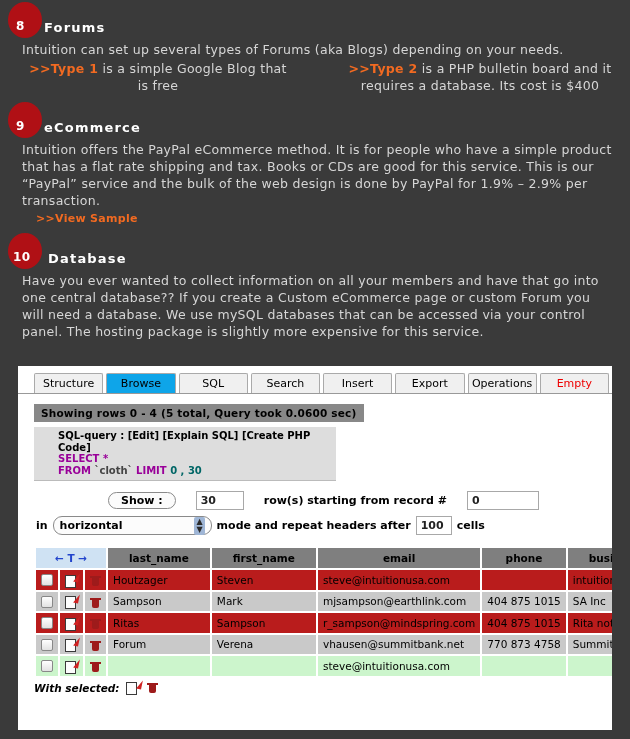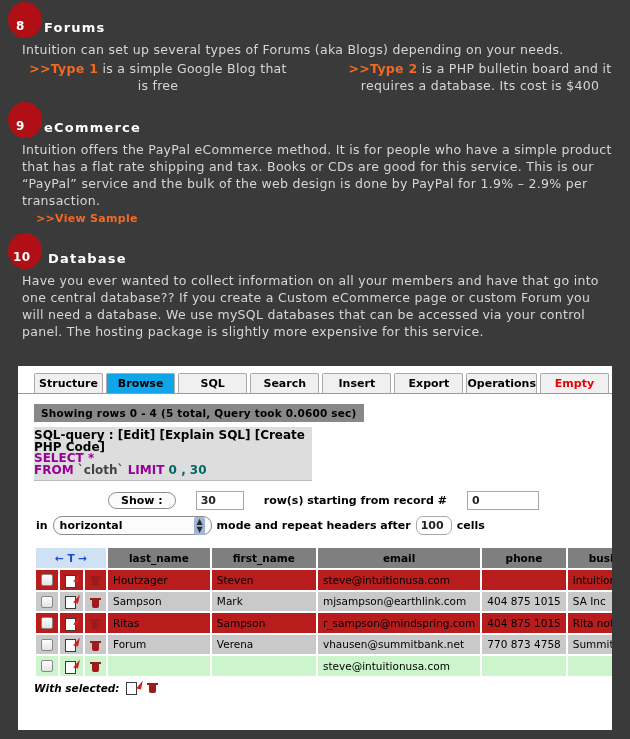--- a/index.html
+++ b/index.html
@@ -106,21 +106,21 @@
   }
   .tab {
     border: 1px solid #aaaaaa;
     border-bottom: none;
     background: #f0f0f0;
     padding: 3px 0 3px 0;
     width: 93px;
     text-align: center;
     font-size: 11px;
     color: #000;
-    font-weight: bold;
+    font-weight: normal;
     margin-right: 3px;
     border-radius: 2px 2px 0 0;
   }
   .tab.active {
     background: #0ea5e9;
   }
   .tab.danger {
     color: #ee0000;
   }
   .pma-body {
@@ -132,23 +132,23 @@
     color: #000;
     font-size: 10.5px;
     font-weight: bold;
     padding: 3px 7px;
     letter-spacing: 0.2px;
   }
   .sql-box {
     margin-top: 5px;
     background: #dddddd;
     border-bottom: 1px solid #bbb;
-    padding: 3px 6px 4px 0;
+    padding: 3px 6px 4px 24px;
     width: 272px;
-    font-size: 12px;
+    font-size: 10px;
     line-height: 11.5px;
     font-weight: bold;
     color: #000;
   }
   .sql-kw { color: #990099; }
   .sql-tbl { color: #444444; font-weight: bold; }
   .sql-num { color: #006666; }
 
   .controls {
     margin-top: 10px;
@@ -182,21 +182,21 @@
     border: 1px solid #a8a8a8;
     background: #fff;
     font-size: 11px;
     padding: 2px 4px;
     color: #222;
     height: 13px;
     line-height: 13px;
   }
   .w-small { width: 38px; }
   .w-med { width: 62px; }
-  .w-tiny { width: 26px; border-radius: 7px; }
+  .w-tiny { width: 26px; }
   .selectbox {
     border: 1px solid #8a8a8a;
     border-radius: 9px;
     background: #fcfcfc;
     font-size: 11px;
     padding: 1px 6px;
     width: 145px;
     height: 15px;
     line-height: 15px;
     position: relative;

